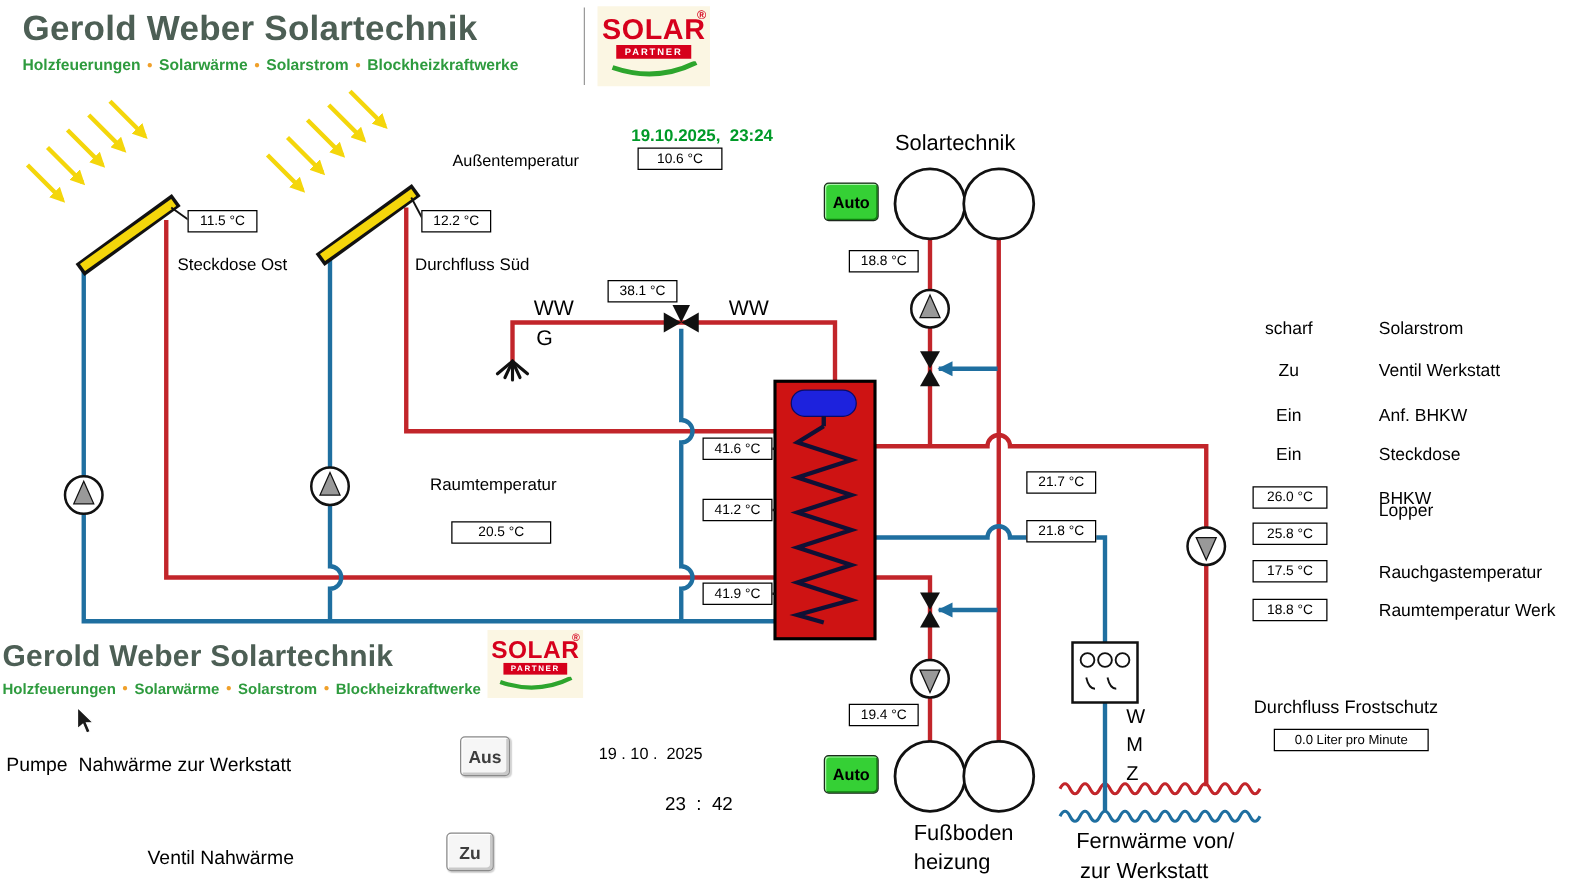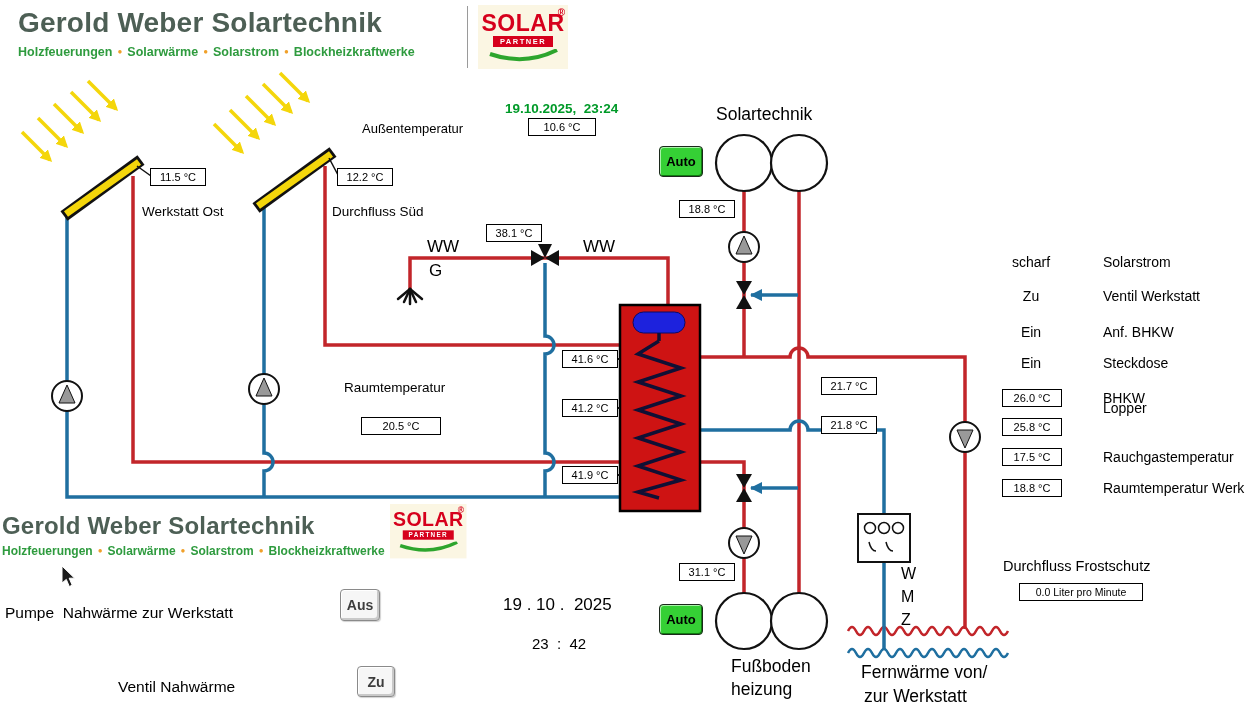--- a/index.html
+++ b/index.html
@@ -195,24 +195,24 @@
   <span class="reg">®</span>
   <div class="solar-word">SOLAR</div>
   <div class="partner-strip">PARTNER</div>
   <svg class="swoosh" width="72" height="14">
       <path d="M3,5 Q38,17 70,1" stroke="#2da52d" stroke-width="4" fill="none"></path>
     </svg>
 </div>
 
 <div class="lbl green" style="left:505px;top:101px;font-size:13.5px">19.10.2025,  23:24</div>
 <div class="lbl" style="left:362px;top:121px;font-size:13px">Außentemperatur</div>
-<div class="tempbox" style="left:528px;top:118px;min-width:62px">10.6 °C</div>
+<div class="tempbox" style="left:510px;top:118px;min-width:62px">10.6 °C</div>
 
 <div class="tempbox" style="left:150px;top:168px">11.5 °C</div>
-<div class="lbl" style="left:142px;top:204px;font-size:13.5px">Werkstatt Ost</div>
+<div class="lbl" style="left:142px;top:204px;font-size:13.5px">Steckdose Ost</div>
 <div class="tempbox" style="left:337px;top:168px">12.2 °C</div>
 <div class="lbl" style="left:332px;top:204px;font-size:13.5px">Durchfluss Süd</div>
 
 <div class="lbl" style="left:716px;top:104px;font-size:17.5px">Solartechnik</div>
 <div class="btn-auto" style="left:659px;top:146px">Auto</div>
 <div class="tempbox" style="left:679px;top:200px">18.8 °C</div>
 
 <div class="lbl" style="left:427px;top:237px;font-size:17px">WW</div>
 <div class="lbl" style="left:429px;top:261px;font-size:17px">G</div>
 <div class="lbl" style="left:583px;top:237px;font-size:17px">WW</div>
@@ -258,28 +258,28 @@
 <div class="solarlogo small" style="left:390px;top:504px">
   <span class="reg">®</span>
   <div class="solar-word">SOLAR</div>
   <div class="partner-strip">PARTNER</div>
   <svg class="swoosh" width="72" height="14">
       <path d="M3,5 Q38,17 70,1" stroke="#2da52d" stroke-width="4" fill="none"></path>
     </svg>
 </div>
 
 <div class="lbl" style="left:5px;top:604px;font-size:15.5px">Pumpe  Nahwärme zur Werkstatt</div>
-<div class="btn-gray" style="left:340px;top:589px">Aus</div>
+<div class="btn-gray" style="left:368px;top:589px">Aus</div>
 <div class="lbl" style="left:118px;top:678px;font-size:15.5px">Ventil Nahwärme</div>
 <div class="btn-gray" style="left:357px;top:666px;width:36px;height:29px">Zu</div>
-<div class="lbl" style="left:503px;top:595px;font-size:17px">19 . 10 .  2025</div>
+<div class="lbl" style="left:479px;top:595px;font-size:13px">19 . 10 .  2025</div>
 <div class="lbl" style="left:532px;top:635px;font-size:15px">23  :  42</div>
 
 <div class="btn-auto" style="left:659px;top:604px">Auto</div>
-<div class="tempbox" style="left:679px;top:563px">31.1 °C</div>
+<div class="tempbox" style="left:679px;top:563px">19.4 °C</div>
 <div class="lbl" style="left:731px;top:656px;font-size:17.5px">Fußboden</div>
 <div class="lbl" style="left:731px;top:679px;font-size:17.5px">heizung</div>
 
 <div class="lbl" style="left:861px;top:662px;font-size:17.5px">Fernwärme von/</div>
 <div class="lbl" style="left:864px;top:686px;font-size:17.5px">zur Werkstatt</div>
 
 <div class="lbl" style="left:901px;top:565px;font-size:16px">W</div>
 <div class="lbl" style="left:901px;top:588px;font-size:16px">M</div>
 <div class="lbl" style="left:901px;top:611px;font-size:16px">Z</div>
 

